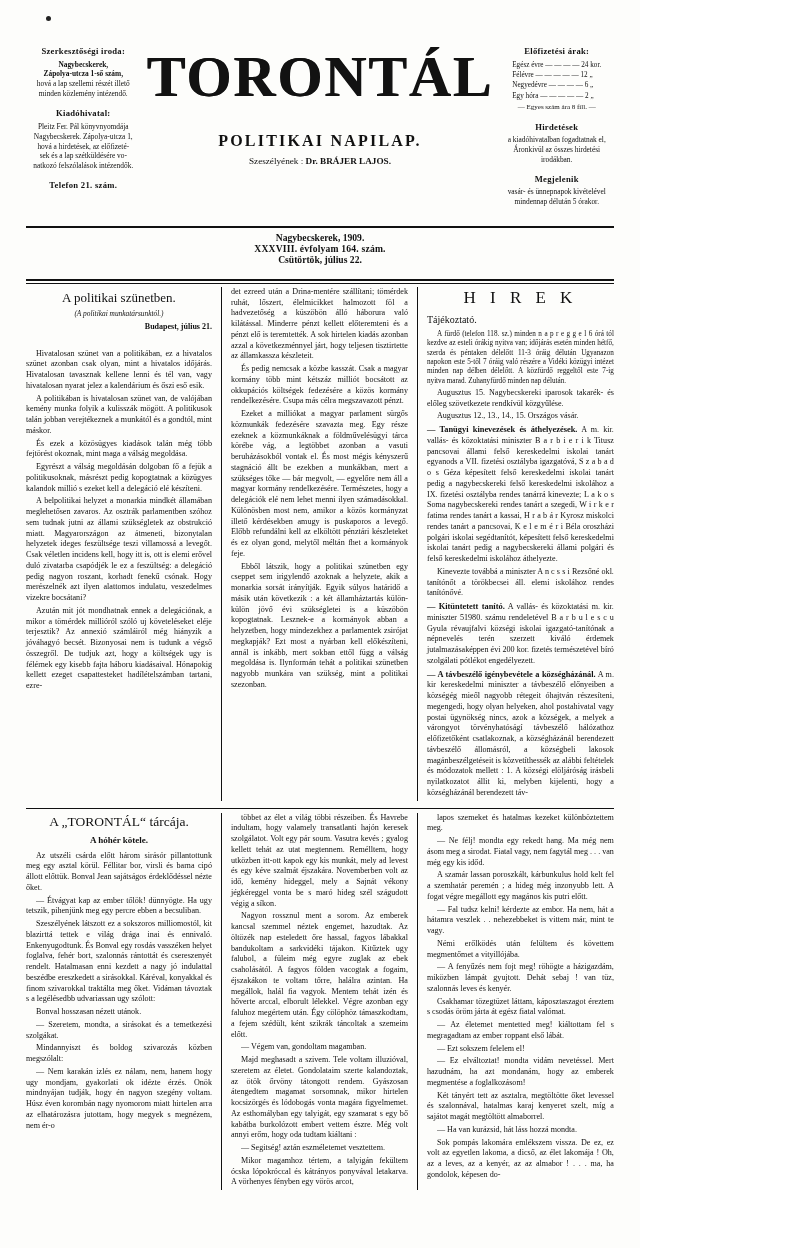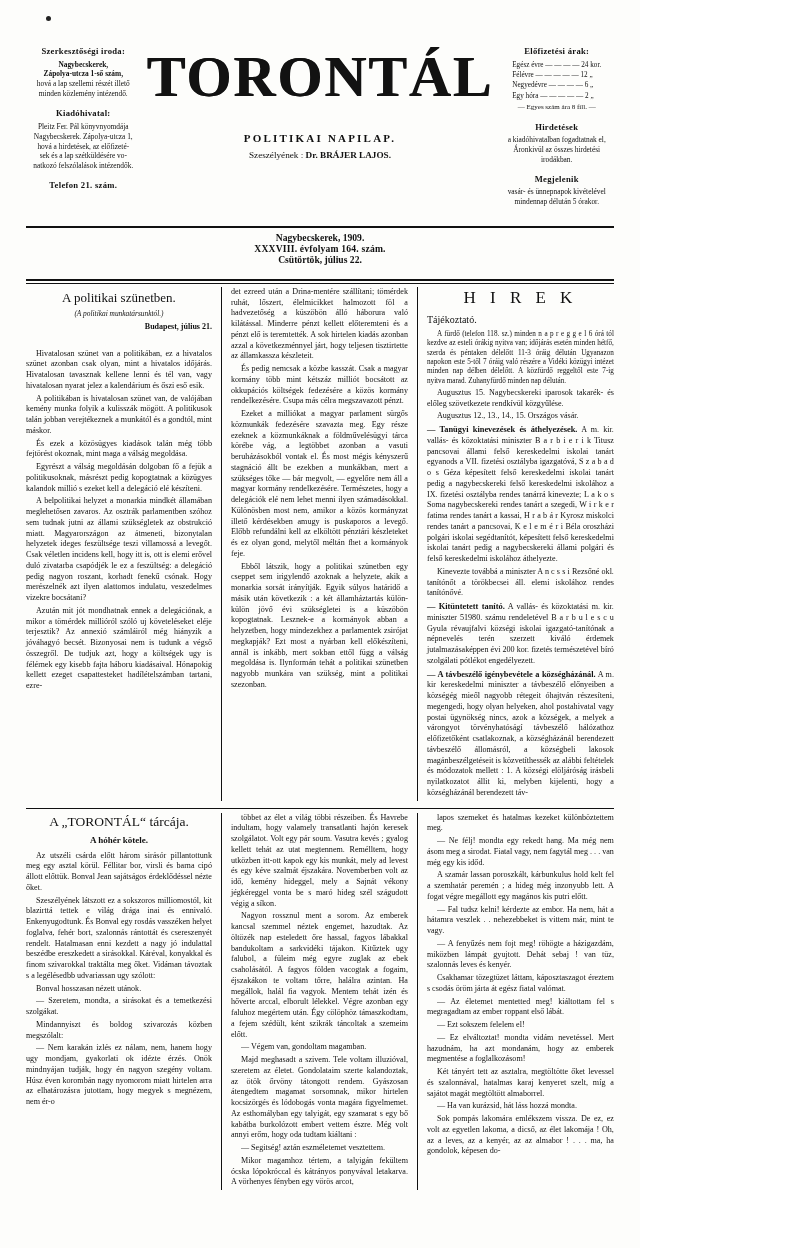--- a/index.html
+++ b/index.html
@@ -76,21 +76,21 @@
     font-weight: bold;
     font-size: 58px;
     letter-spacing: 2px;
     line-height: 1;
     margin: 2px 0 0 0;
     color: #121212;
     text-shadow: 0.6px 0 0 #121212;
   }
   .paper-sub {
     margin-top: 26px;
-    font-size: 11px;
+    font-size: 16px;
     font-weight: bold;
     letter-spacing: 2.2px;
   }
   .paper-editor {
     margin-top: 6px;
     font-size: 9.2px;
   }
   .paper-editor b { font-weight: bold; }
 
   .price-rows {
@@ -348,20 +348,21 @@
     </div>
   </div>
 
   <div class="feuilleton-rule"></div>
 
   <div class="feuilleton">
     <div class="fcol f1">
       <div class="f-title">A „TORONTÁL“ tárcája.</div>
       <div class="f-sub">A hóhér kötele.</div>
       <p>Az utszéli csárda előtt három sirásór pillantottunk meg egy asztal körül. Féllitar bor, virsli és barna cipó állott előttük. Bonval Jean sajátságos érdeklődéssel nézte őket.</p>
+      <p>— Étvágyat kap az ember tőlök! dünnyögte. Ha ugy tetszik, pihenjünk meg egy percre ebben a becsuliban.</p>
       <p>Szeszélyének látszott ez a sokszoros milliomostól, kit blazirttá tettek e világ drága inai és ennivaló. Enkenyugodtunk. És Bonval egy rosdás vasszéken helyet foglalva, fehér bort, szalonnás rántottát és csereszenyét rendelt. Hatalmasan enni kezdett a nagy jó indulattal beszédbe ereszkedett a sirásokkal. Káréval, konyakkal és finom szivarokkal traktálta meg őket. Vidáman távoztak s a legélésedbb udvariassan ugy szólott:</p>
       <p>Bonval hosszasan nézett utánok.</p>
       <p>— Szeretem, mondta, a sirásokat és a temetkezési szolgákat.</p>
       <p>Mindannyiszt és boldog szivarozás közben megszólalt:</p>
       <p>— Nem karakán izlés ez nálam, nem, hanem hogy ugy mondjam, gyakorlati ok idézte érzés. Onök mindnyájan tudják, hogy én nagyon szegény voltam. Húsz éven korombán nagy nyomorom miatt hirtelen arra az elhatározásra jutottam, hogy megyek s megnézem, nem ér-o</p>
     </div>
 
     <div class="fcol f2">
       <p class="noind">többet az élet a világ többi részeiben. És Havrebe indultam, hogy valamely transatlanti hajón keresek szolgálatot. Volt egy pár soum. Vasutra kevés ; gyalog kellett tehát az utat megtennem. Remélltem, hogy utközben itt-ott kapok egy kis munkát, mely ad levest és egy kéve szalmát éjszakára. Novemberben volt az idő, kemény hideggel, mely a Sajnát vékony jégkéreggel vonta be s maró hideg szél szágudott végig a síkon.</p>
       <p>Nagyon rossznul ment a sorom. Az emberek kancsal szemmel néztek engemet, hazudtak. Az öltözék nap esteledett őre hassal, fagyos lábakkal bandukoltam a sarkvidéki tájakon. Kitűztek ugy falubol, a füleim még egyre zuglak az ebek csaholásától. A fagyos földen vacogtak a fogaim, éjszakákon te voltam tőrre, halálra azintan. Ha megállok, halál fia vagyok. Mentem tehát izén és hőverte arccal, elborult lélekkel. Végre azonban egy faluhoz megértem után. Égy cölöphöz támaszkodtam, a fejem szédült, ként szikrák táncoltak a szemeim előtt.</p>
@@ -369,20 +370,21 @@
       <p>Majd meghasadt a szivem. Tele voltam illuzióval, szeretem az életet. Gondolataim szerte kalandoztak, az ötök őrvöny tátongott rendem. Gyászosan átengedtem magamat sorsomnak, mikor hirtelen kocsizörgés és lódobogás vonta magára figyelmemet. Az esthomályban egy talyigát, egy szamarat s egy bő kabátba burkolózott embert vettem észre. Még volt annyi erőm, hogy oda tudtam kiáltani :</p>
       <p>— Segitség! aztán eszméletemet vesztettem.</p>
       <p>Mikor magamhoz tértem, a talyigán fekültem ócska lópokróccal és kátrányos ponyvával letakarva. A vörhenyes fényben egy vörös arcot,</p>
     </div>
 
     <div class="fcol f3">
       <p class="noind">lapos szemeket és hatalmas kezeket különböztettem meg.</p>
       <p>— Ne félj! mondta egy rekedt hang. Ma még nem ásom meg a sirodat. Fiatal vagy, nem fagytál meg . . . van még egy kis időd.</p>
       <p>A szamár lassan poroszkált, kárbunkulus hold kelt fel a szemhatár peremén ; a hideg még inzonyubb lett. A fogat végre megállott egy magános kis putri előtt.</p>
       <p>— Fal tudsz kelni! kérdezte az embor. Ha nem, hát a hátamra veszlek . . nehezebbeket is vittem már, mint te vagy.</p>
+      <p>Némi erőlködés után felültem és követtem megmentőmet a vityillójába.</p>
       <p>— A fenyűzés nem fojt meg! röhögte a házigazdám, miközben lámpát gyujtott. Dehát sebaj ! van tüz, szalonnás leves és kenyér.</p>
       <p>Csakhamar tözegtüzet láttam, káposztaszagot éreztem s csodás öröm járta át egész fiatal valómat.</p>
       <p>— Az életemet mentetted meg! kiáltottam fel s megragadtam az ember roppant első lábát.</p>
       <p>— Ezt sokszem felelem el!</p>
       <p>— Ez elváltoztat! mondta vidám nevetéssel. Mert hazudnám, ha azt mondanám, hogy az emberek megmentése a foglalkozásom!</p>
       <p>Két tányért tett az asztalra, megtöltötte őket levessel és szalonnával, hatalmas karaj kenyeret szelt, míg a sajátot magát megtöltött almaborrel.</p>
       <p>— Ha van kurázsid, hát láss hozzá mondta.</p>
       <p>Sok pompás lakomára emlékszem vissza. De ez, ez volt az egyetlen lakoma, a dicső, az élet lakomája ! Oh, az a leves, az a kenyér, az az almabor ! . . . ma, ha gondolok, képesen do-</p>
     </div>
   </div>

